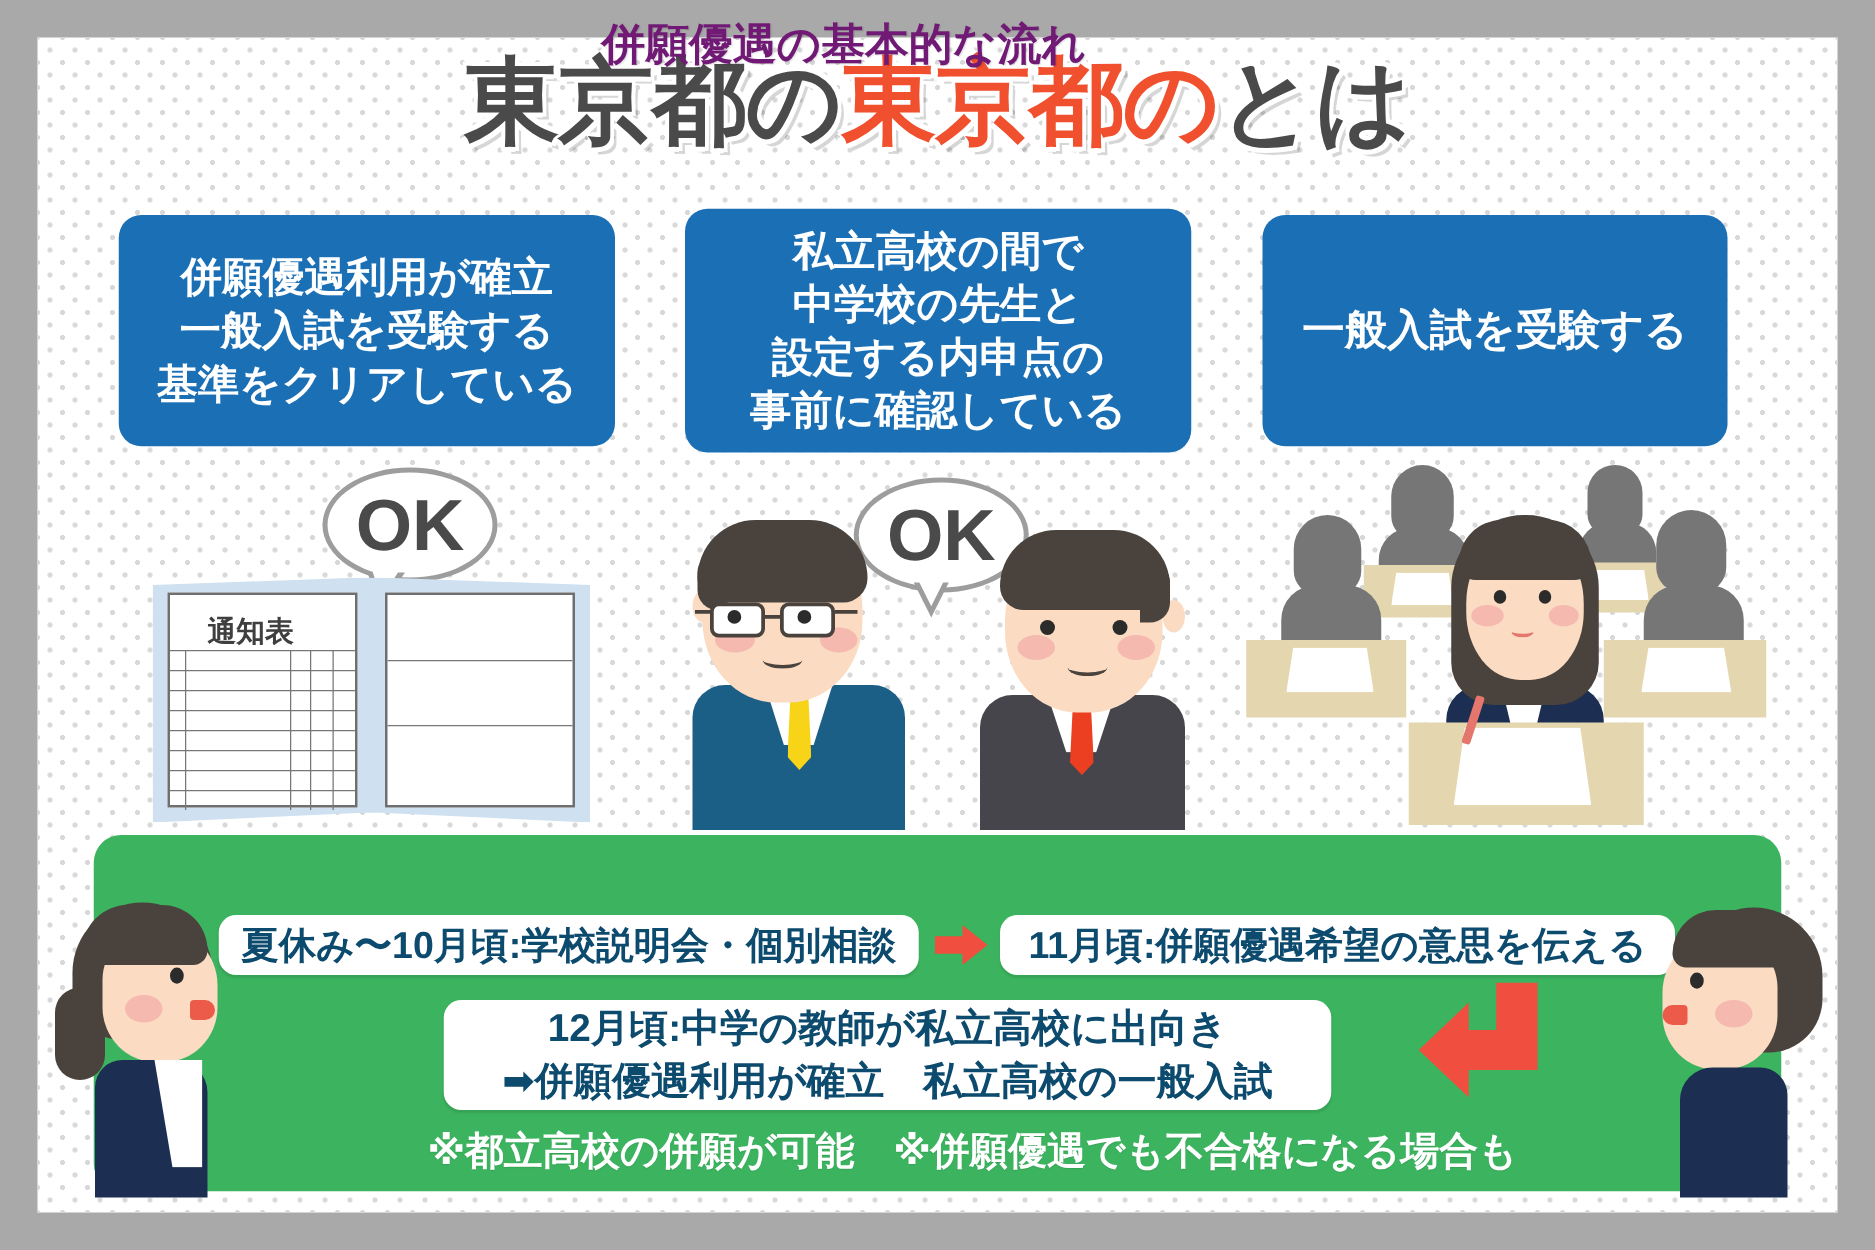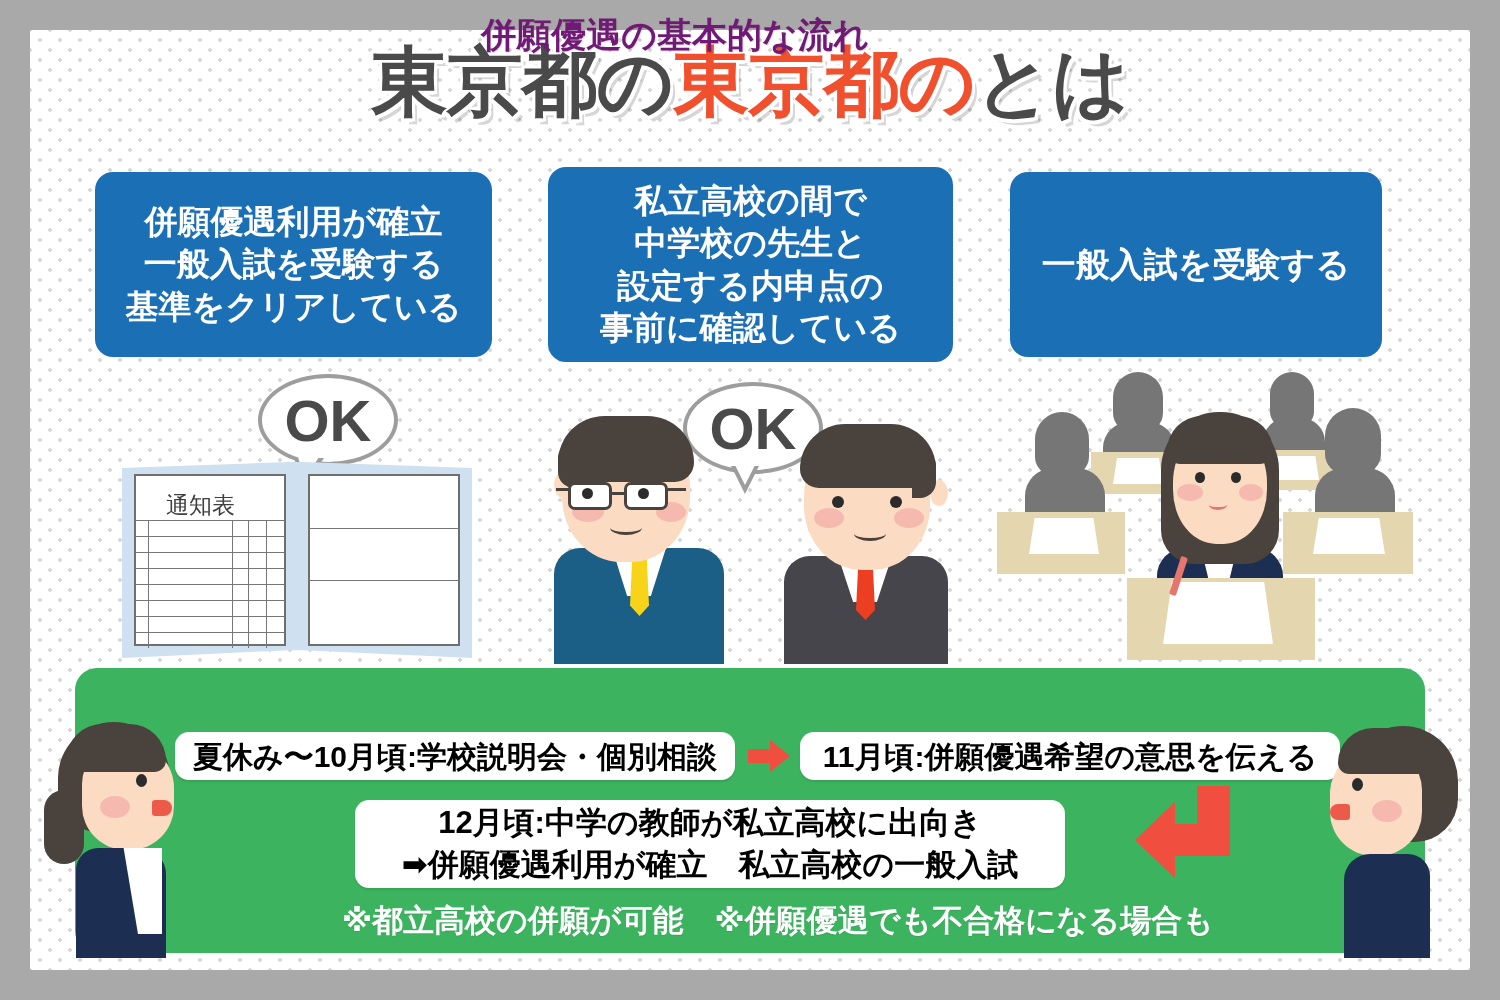--- a/index.html
+++ b/index.html
@@ -103,21 +103,21 @@
     background: #cfe0f0;
     clip-path: polygon(0 6px, 48% 0, 52% 0, 100% 6px, 100% 100%, 52% 96%, 48% 96%, 0 100%);
   }
   .rc-page {
     position: absolute; background:#ffffff; border:2px solid #6f6f6f; box-sizing:border-box;
   }
   #rc-left  { left: 12px; top: 12px; width: 152px; height: 172px; }
   #rc-right { left: 186px; top: 12px; width: 152px; height: 172px; }
   .rc-label {
     position: absolute; left: 30px; top: 14px;
-    font-size: 23px; font-weight: normal; color:#3f3f3f; white-space: nowrap;
+    font-size: 23px; font-weight: bold; color:#3f3f3f; white-space: nowrap;
   }
   .rc-grid { position: absolute; left: 0; top: 0; width:100%; height:100%; }
   .rc-grid .h { position:absolute; left:0; width:100%; height:1px; background:#777; }
   .rc-grid .v { position:absolute; top:0; height:100%; width:1px; background:#777; }
 
   
   #bubble-1 { left: 258px; top: 374px; width: 140px; height: 92px; font-size: 58px; }
   #bubble-1 .tail {
     left: 32px; bottom: -26px;
     border-left: 10px solid transparent;
@@ -176,21 +176,21 @@
   #flow-title {
     position: absolute; left: 0; top: 12px; width: 1350px;
     text-align: center; color:#701a75; font-weight:bold; font-size: 35px;
     text-shadow: 1px 1px 1px rgba(0,0,0,.12);
   }
 
   .pill {
     position: absolute;
     background: #ffffff;
     border-radius: 14px;
-    color: #000000;
+    color: #0c4a6e;
     font-weight: bold;
     display: flex;
     align-items: center;
     justify-content: center;
     box-sizing: border-box;
     line-height: 1.3;
     box-shadow: 0 2px 2px rgba(0,0,0,.10);
     padding: 0 12px;
   }
   #pill-1 { left: 175px; top: 732px; width: 560px; height: 48px; font-size: 30px; }

